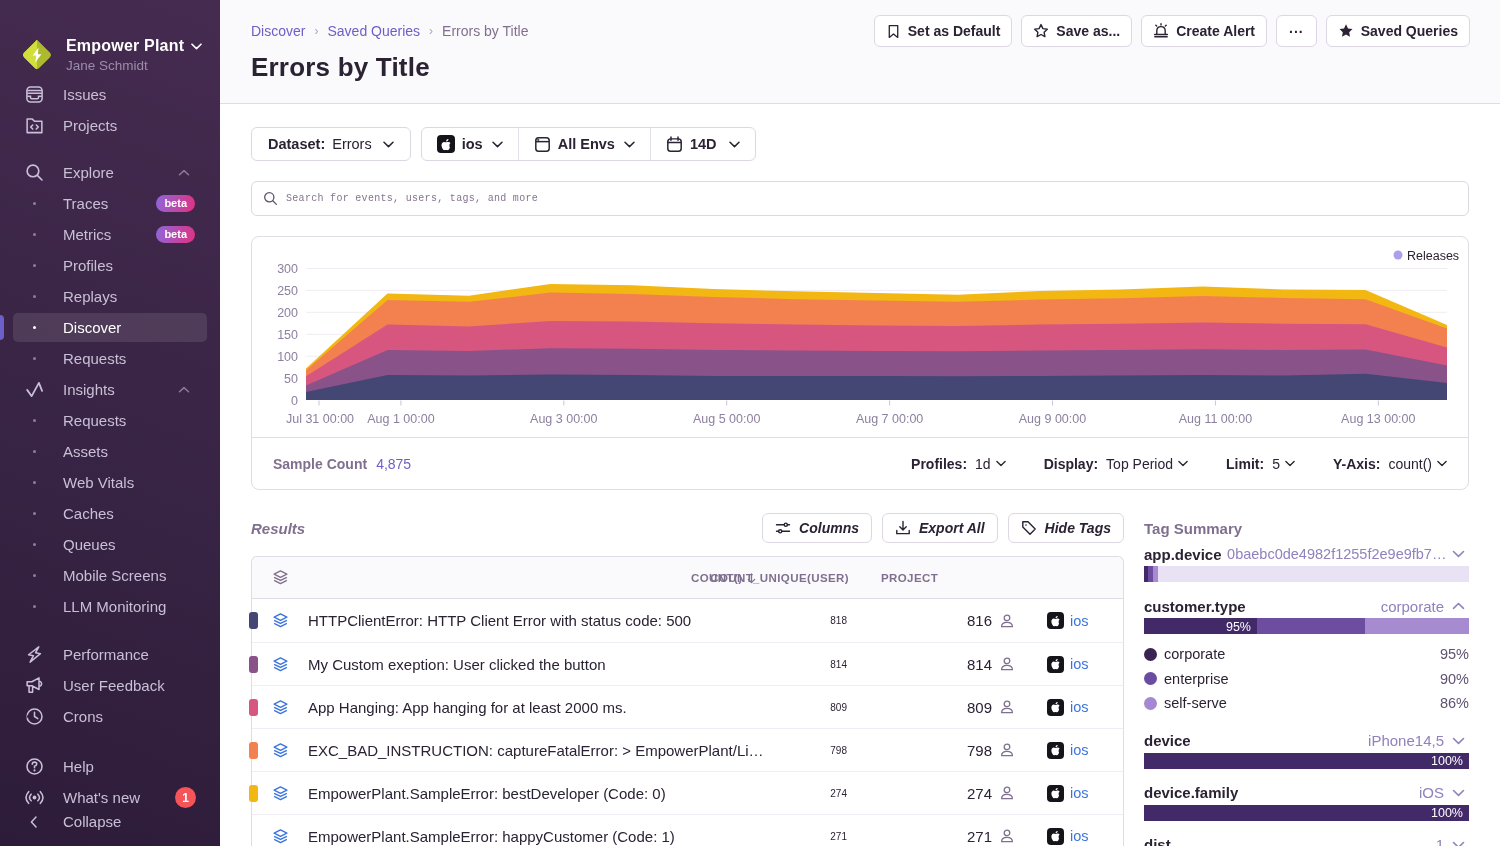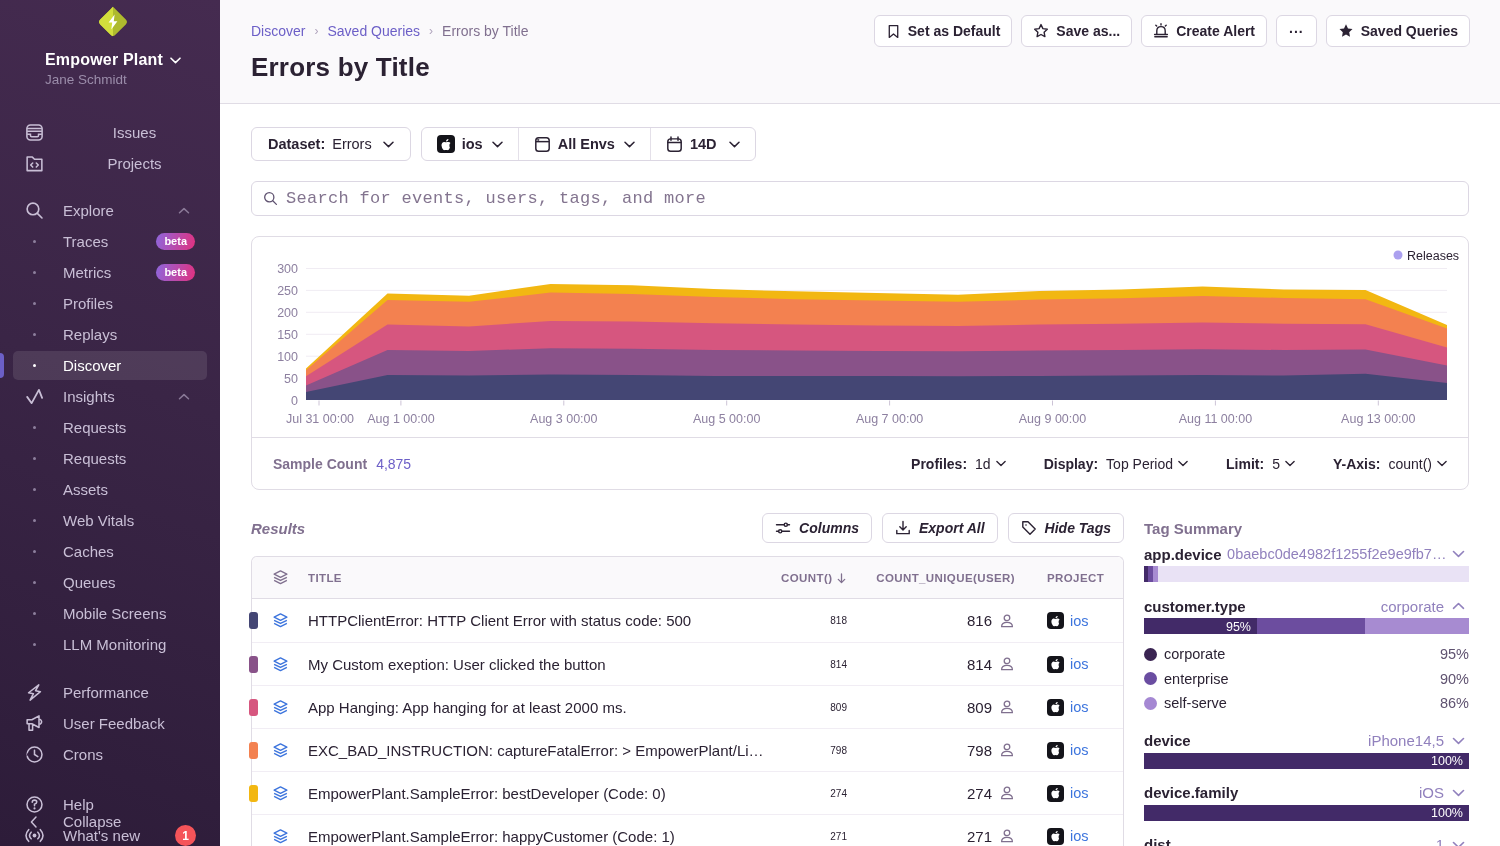--- a/index.html
+++ b/index.html
@@ -4,21 +4,21 @@
 <style>
 * { box-sizing: border-box; margin:0; padding:0; }
 html,body { width:1500px; height:846px; overflow:hidden; }
 body { font-family:"Liberation Sans", sans-serif; display:flex; background:#fff; color:#2b2233; }
 svg { display:block; }
 
 
 .sidebar { position:relative; width:220px; min-width:220px; height:846px;
   background:linear-gradient(200deg,#452b50 0%, #3a2546 45%, #2d1c39 100%);
   color:#c9bfd6; font-size:15px; overflow:hidden; }
-.org { display:flex; align-items:center; gap:12px; padding:5px 14px 4px 20px;flex-direction:column; }
+.org { display:flex; align-items:center; gap:12px; padding:37px 14px 4px 20px; }
 .orgname { color:#fff; font-weight:700; font-size:16px; letter-spacing:.2px; display:flex; align-items:center; gap:7px;}
 .orguser { color:#9b8daa; font-size:13.5px; margin-top:3px; }
 .snav { list-style:none; }
 .sitem { display:flex; align-items:center; height:31px; padding:0 14px 0 24px; position:relative; }
 .sitem .ic { width:20px; height:20px; margin-right:19px; flex:none; display:flex; align-items:center; justify-content:center; }
 .sitem .lbl { flex:1; white-space:nowrap; }
 .sub .dot { width:3px; height:3px; border-radius:50%; background:#8d7f9d; margin:0 27px 0 9px; flex:none; }
 
 .sitem.active2 { color:#fff; }
 .hl { position:absolute; left:13px; right:13px; top:1px; bottom:1px; background:rgba(255,255,255,.10); border-radius:5px; }
@@ -41,21 +41,21 @@
 .btn svg { flex:none; }
 
 .content { flex:none; padding:23px 31px 0; }
 .frow { display:flex; gap:10px; }
 .fbtn { display:flex; align-items:center; gap:7px; height:34px; padding:0 16px; background:#fff;
   border:1px solid #dcd7e3; border-radius:6px; font-size:14.5px; color:#2b2233; }
 .fgroup { display:flex; align-items:stretch; height:34px; background:#fff; border:1px solid #dcd7e3; border-radius:6px; }
 .fseg { display:flex; align-items:center; gap:7px; padding:0 15px; font-size:14.5px; font-weight:700; }
 .fsep { width:1px; background:#e4e0e9; margin:0; }
 .search { margin-top:20px; height:35px; border:1px solid #dcd7e3; border-radius:6px; display:flex; align-items:center; padding:0 11px; gap:8px; }
-.search .ph { font-family:"Liberation Mono", monospace; font-size:17px; color:#83748f; letter-spacing:.3px; }
+.search .ph { font-family:"Liberation Mono", monospace; font-size:10px; color:#83748f; letter-spacing:.3px; }
 
 
 .chartpanel { margin-top:20px; border:1px solid #e0dce5; border-radius:8px; }
 .chartfoot { border-top:1px solid #e0dce5; height:52px; display:flex; align-items:center; padding:0 21px; font-size:14px; }
 .chartfoot .sc { color:#80708f; font-weight:700; }
 .chartfoot .scv { color:#6c5fc7; margin-left:9px; }
 .cfr { margin-left:auto; display:flex; align-items:center; gap:38px; color:#2b2233; }
 .cfr .grp { display:flex; align-items:center; gap:5px; }
 .cfr b { font-weight:700; margin-right:3px; }
 
@@ -108,21 +108,21 @@
     </svg>
     <div>
       <div class="orgname">Empower Plant
         <svg width="11" height="7" viewBox="0 0 11 7">
             <path d="M1 1.2 L5.5 5.6 L10 1.2" stroke="#fff" stroke-width="1.6" fill="none" stroke-linecap="round" stroke-linejoin="round"></path>
           </svg>
       </div>
       <div class="orguser">Jane Schmidt</div>
     </div>
   </div>
-  <ul class="snav" style="margin-top:26px;text-align:center;">
+  <ul class="snav" style="margin-top:2px;">
     <li class="sitem">
         <span class="ic">
       <svg width="19" height="19" viewBox="0 0 16 16" fill="none" stroke="#c9bfd6" stroke-width="1.3">
             <rect x="1.6" y="1.6" width="12.8" height="12.8" rx="3"></rect>
             <path d="M1.8 4.6 H14.2 M1.8 7 H14.2 M1.8 9.4 H4.6 V10.6 Q4.6 11.6 5.6 11.6 H10.4 Q11.4 11.6 11.4 10.6 V9.4 H14.2"></path>
           </svg>
       </span>
         <span class="lbl">Issues</span>
       </li>
     <li class="sitem">
@@ -165,34 +165,34 @@
     <li class="sitem sub">
         <span class="dot"></span>
         <span class="lbl">Replays</span>
       </li>
     <li class="sitem sub active2">
         <span class="hl"></span>
         <span class="accent"></span>
         <span class="dot" style="background:#fff;position:relative;"></span>
         <span class="lbl" style="position:relative;">Discover</span>
       </li>
+    <li class="sitem sub">
+        <span class="dot"></span>
+        <span class="lbl">Requests</span>
+      </li>
     <li class="sitem">
         <span class="ic">
       <svg width="19" height="19" viewBox="0 0 16 16" fill="none" stroke="#c9bfd6" stroke-width="1.5">
             <path d="M1.8 8.3 L5.6 13.6 L11.7 2.4 L14.4 9.1" stroke-linecap="round" stroke-linejoin="round"></path>
           </svg>
       </span>
         <span class="lbl">Insights</span>
       <svg class="chev-s" width="12" height="8" viewBox="0 0 12 8">
           <path d="M1.5 5.8 L6 1.6 L10.5 5.8" stroke="#a495b2" stroke-width="1.5" fill="none" stroke-linecap="round" stroke-linejoin="round"></path>
         </svg>
-      </li>
-    <li class="sitem sub">
-        <span class="dot"></span>
-        <span class="lbl">Requests</span>
       </li>
     <li class="sitem sub">
         <span class="dot"></span>
         <span class="lbl">Requests</span>
       </li>
     <li class="sitem sub">
         <span class="dot"></span>
         <span class="lbl">Assets</span>
       </li>
     <li class="sitem sub">
@@ -439,21 +439,20 @@
           </div>
         </div>
         <div class="tbl">
           <div class="trow thead">
             <div class="c-ic">
                 <svg width="17" height="17" viewBox="0 0 16 16" fill="none" stroke="#80708f" stroke-width="1.3">
                   <path d="M8 1.8 L14 4.8 L8 7.8 L2 4.8 Z" stroke-linejoin="round"></path>
                   <path d="M2 7.8 L8 10.8 L14 7.8 M2 10.8 L8 13.8 L14 10.8" stroke-linejoin="round"></path>
                 </svg>
               </div>
-            <div>TITLE</div>
             <div class="c-num" style="font-size:11.5px; white-space:nowrap;">COUNT() <svg width="11" height="11" viewBox="0 0 12 12" style="display:inline-block; vertical-align:-2px;">
                   <path d="M6 1 V10 M2.5 7 L6 10.5 L9.5 7" stroke="#80708f" stroke-width="1.4" fill="none" stroke-linecap="round" stroke-linejoin="round"></path>
                 </svg></div>
             <div class="c-num2" style="font-size:11.5px;">COUNT_UNIQUE(USER)</div>
             <div style="padding-left:20px;">PROJECT</div>
           </div>
           <div class="trow">
               <span class="strip" style="background:#444674;"></span>
             <div class="c-ic">
                 <svg width="17" height="17" viewBox="0 0 16 16" fill="none" stroke="#3c74dd" stroke-width="1.3">

